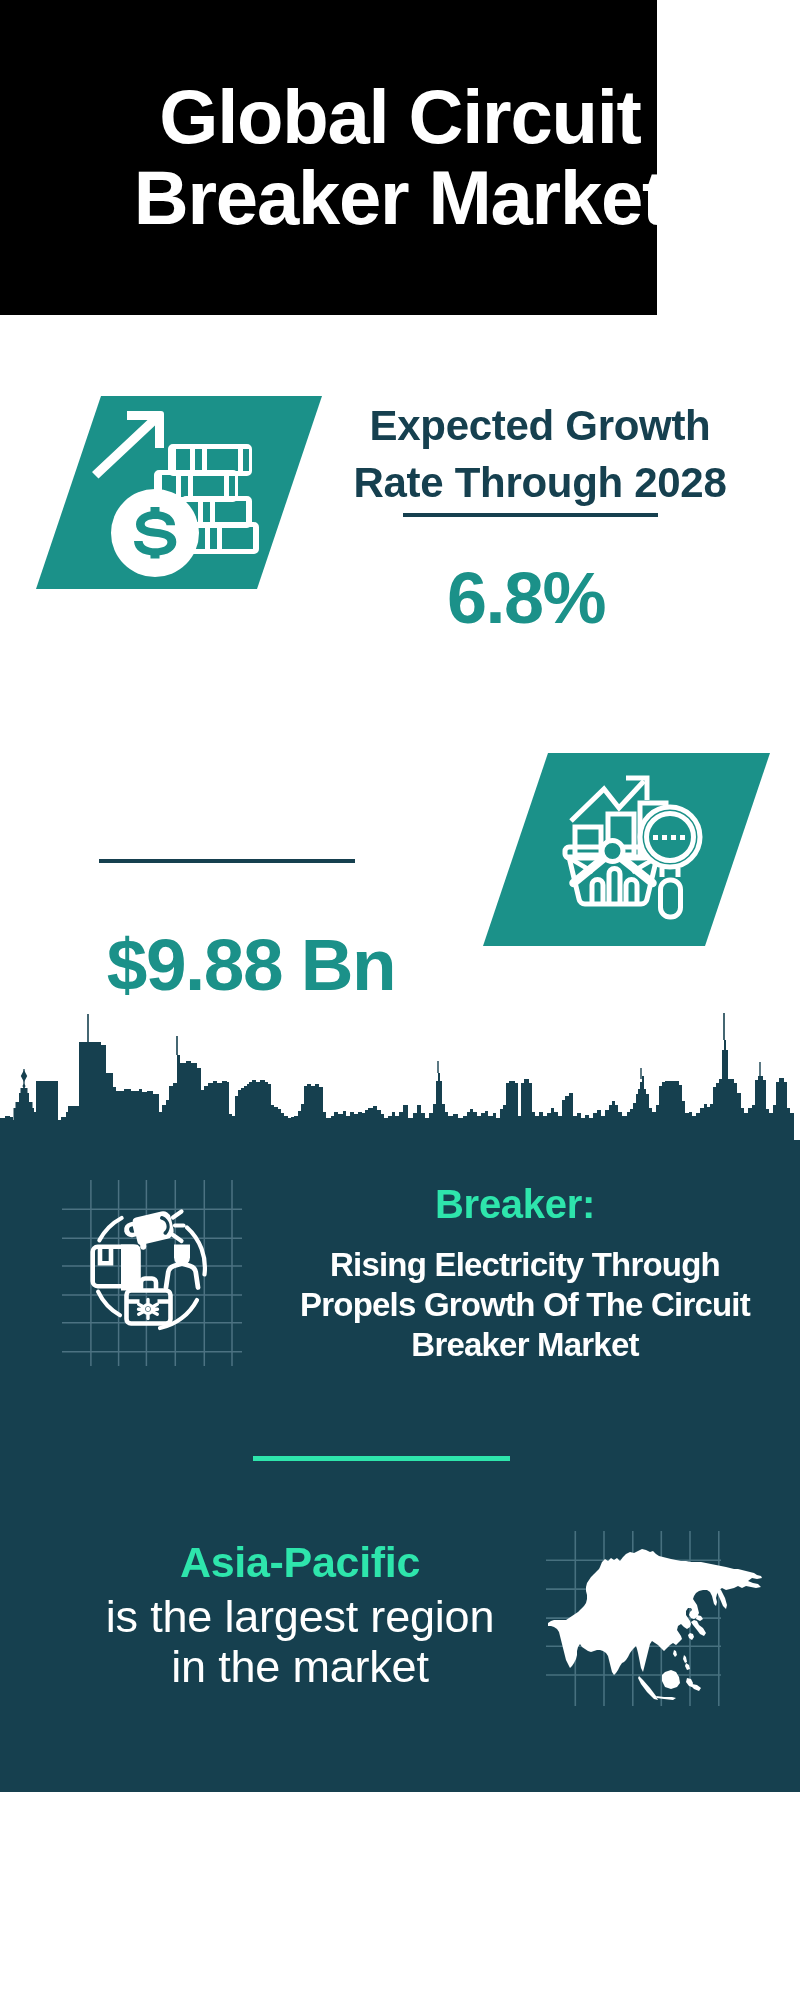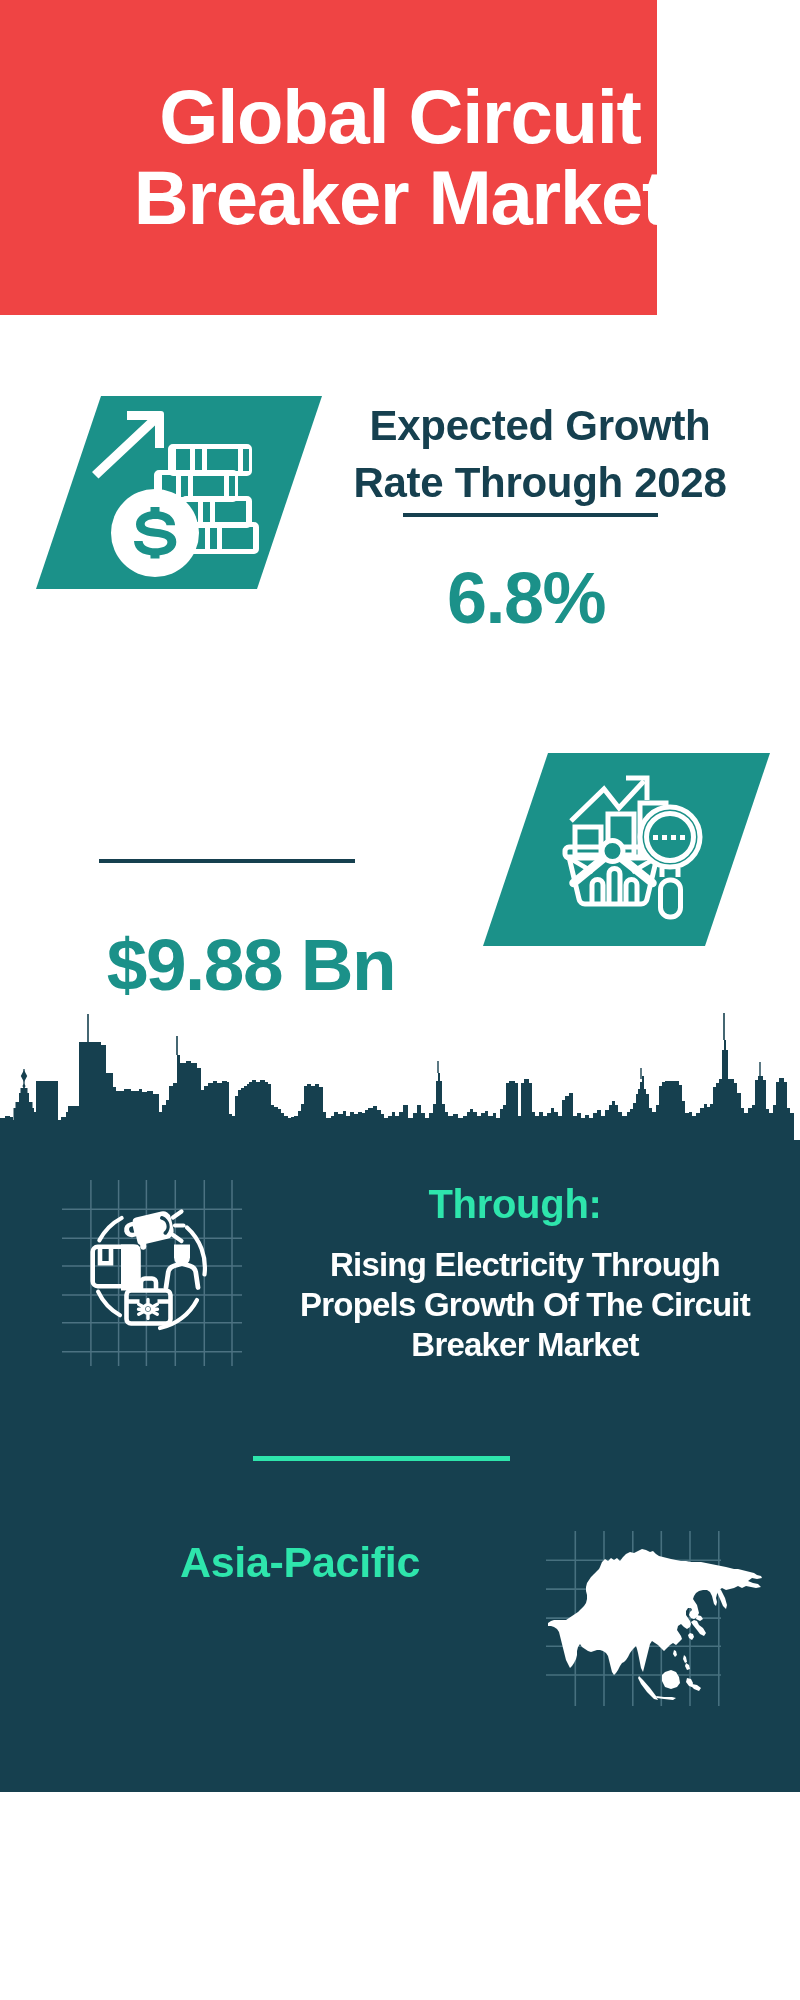--- a/index.html
+++ b/index.html
@@ -1,19 +1,19 @@
 <!DOCTYPE html>
 <html><head>
 <meta charset="utf-8">
 <style>
   * { margin:0; padding:0; box-sizing:border-box; }
   html,body { width:800px; height:2000px; }
   body { font-family:"Liberation Sans", sans-serif; background:#ffffff; position:relative; overflow:hidden; }
   .page { position:relative; width:800px; height:2000px; background:#fff; }
-  .header { position:absolute; left:0; top:0; width:657px; height:315px; background:#ef4444; }
+  .header { position:absolute; left:0; top:0; width:657px; height:315px; background:#000000; }
   .header-title { position:absolute; left:0; top:76px; width:800px; text-align:center;
     color:#ffffff; font-size:76px; font-weight:bold; line-height:81px; letter-spacing:-1.2px; }
 
   
   .para { position:absolute; background:#1B9189; }
   .para.p1 { left:36px; top:396px; width:286px; height:193px;
     clip-path: polygon(65px 0, 286px 0, 221px 193px, 0 193px); }
   .para.p2 { left:483px; top:753px; width:287px; height:193px;
     clip-path: polygon(65px 0, 287px 0, 222px 193px, 0 193px); }
 
@@ -149,21 +149,21 @@
       <path d="M79,110.5 v-8 a4,4 0 0 1 4,-4 h7 a4,4 0 0 1 4,4 v8"></path>
       <path d="M64.5,121.5 h13 M95.5,121.5 h13"></path>
     </g>
     <g fill="none" stroke="#ffffff" stroke-width="3.4" stroke-linecap="round">
       <path d="M86,119.5 v19 M76.7,124.2 l18.6,10.1 M76.7,134.3 l18.6,-10.1 M76.5,129.3 h19"></path>
       <circle cx="86" cy="129 " r="4.4" fill="#16404F"></circle>
       <circle cx="86" cy="129" r="2.2" fill="#ffffff" stroke="none"></circle>
     </g>
   </svg>
 
-  <div class="accent-label" id="driverLabel">Through:</div>
+  <div class="accent-label" id="driverLabel">Breaker:</div>
   <div class="white-body" id="driverText">
     <div>Rising Electricity Through</div>
     <div>Propels Growth Of The Circuit</div>
     <div>Breaker Market</div>
   </div>
   <div class="accent-rule" id="driverRule"></div>
 
   <svg id="mapwrap" viewBox="540 1515 250 200">
     <g stroke="#47707F" stroke-width="1.6" fill="none">
       <path d="M575.3,1531 V1706 M604,1531 V1706 M632.8,1531 V1706 M661.3,1531 V1706 M690,1531 V1706 M718.8,1531 V1706"></path>
@@ -181,20 +181,24 @@
       <path d="M686,1663 l3,2 l1,4 l-3,1 l-2,-4 z"></path>
       <path d="M639,1676 l4,4 l7,8 l6,8 l2,4 l-4,-1 l-7,-7 l-6,-8 l-3,-6 z"></path>
       <path d="M656,1696 l8,1 l8,0 l4,1 l-3,2 l-9,-1 l-7,-1 z"></path>
       <path d="M665,1672 l6,-2 l5,2 l3,5 l1,6 l-3,4 l-6,2 l-6,-2 l-3,-6 l0,-6 z"></path>
       <path d="M687,1678 l4,1 l2,4 l-1,4 l-3,-1 l-3,-4 z"></path>
       <path d="M692,1684 l5,1 l4,3 l-2,3 l-5,-2 l-3,-3 z"></path>
     </g>
   </svg>
 
   <div class="accent-label" id="regionLabel">Asia-Pacific</div>
+  <div class="white-regular" id="regionText">
+    <div>is the largest region</div>
+    <div>in the market</div>
+  </div>
 
   <div class="stat-rule" id="s2rule"></div>
   <div class="stat-value" id="s2val">$9.88 Bn</div>
 
   <div class="para p2"></div>
   <svg class="icon-svg" id="icon2" viewBox="0 0 150 152">
     <g fill="none" stroke="#ffffff" stroke-width="5" stroke-linejoin="miter" stroke-linecap="butt">
       <polyline points="10,52 43,20 58,39 83,12"></polyline>
       <polyline points="65,9 86,9 86,31"></polyline>
       <rect x="14" y="58" width="26" height="28"></rect>

